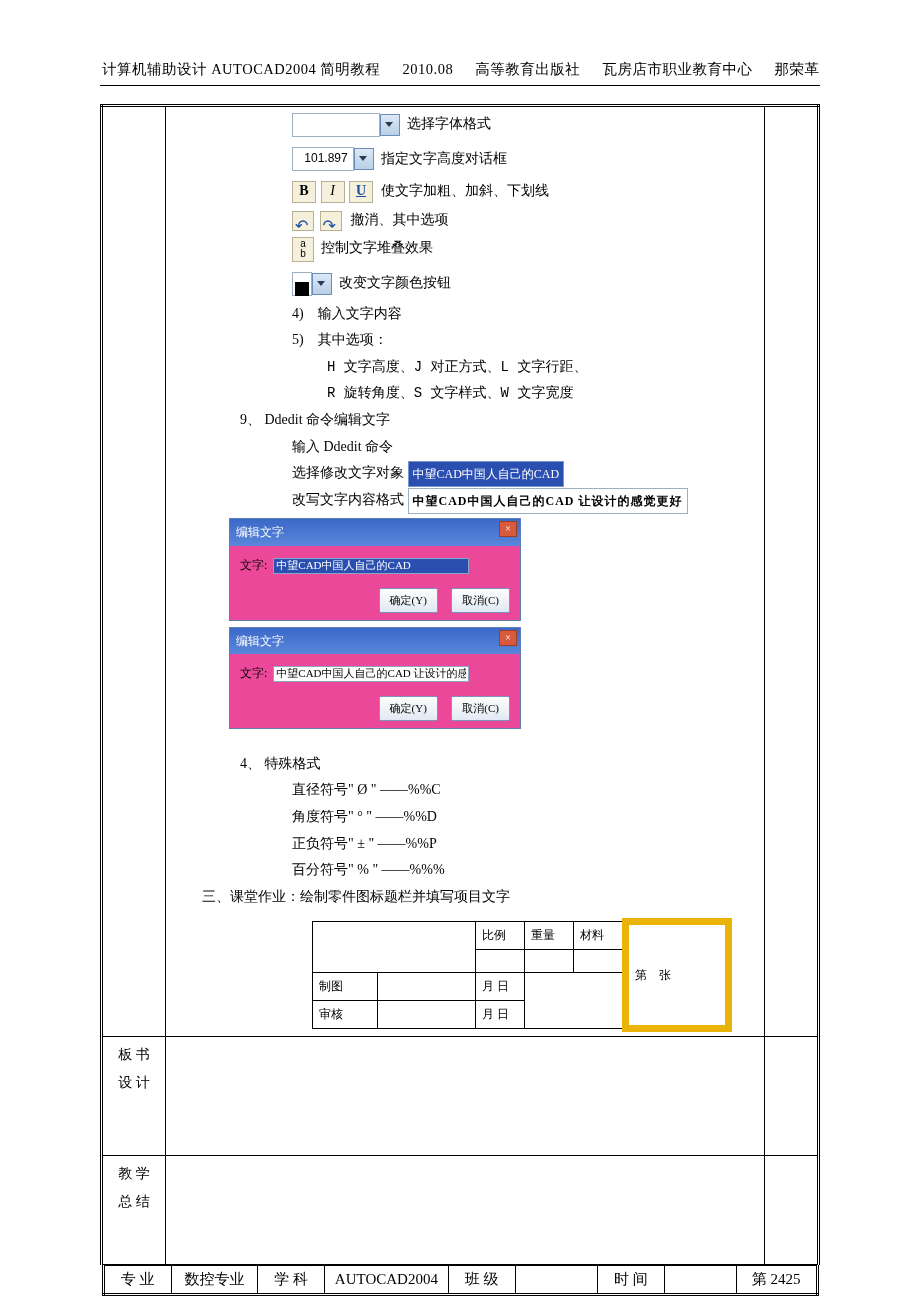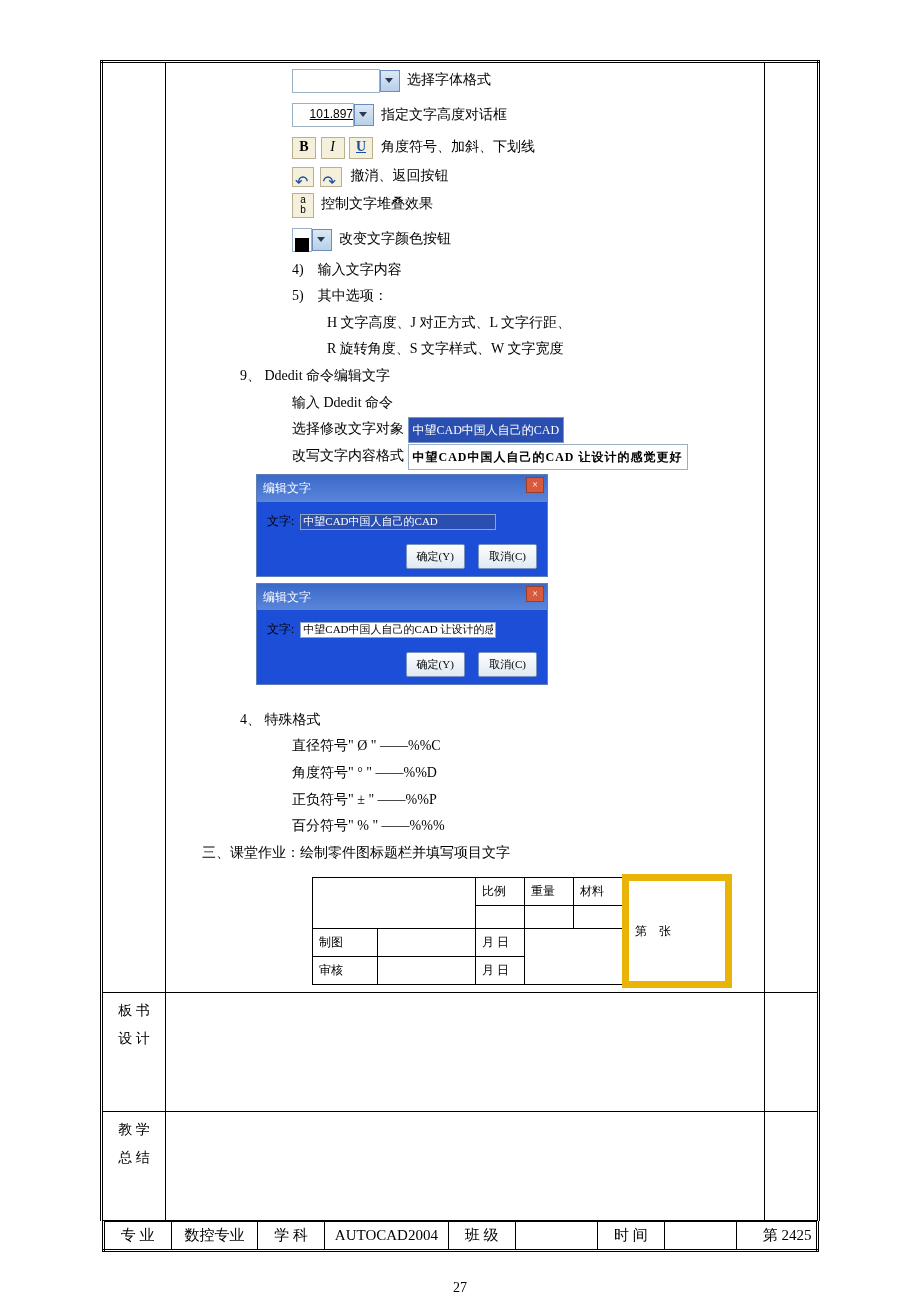--- a/index.html
+++ b/index.html
@@ -53,37 +53,37 @@
   td.rightcol {
     width: 40px;
   }
   td.midcol {
     padding: 10px 20px 16px;
     line-height: 1.9;
   }
 
   .indent1 { padding-left: 68px; }
   .indent2 { padding-left: 120px; }
-  .indent3 { padding-left: 155px; }
+  .indent3 { padding-left: 155px; font-family: Liberation Mono, monospace; }
   .lvl0    { padding-left: 30px; }
 
   
   .tb-select {
     display: inline-block;
     vertical-align: middle;
     border: 1px solid #9cb0c3;
     background: #fff;
     height: 22px;
     line-height: 20px;
     padding: 0 0 0 6px;
     font-family: Arial, sans-serif;
     font-size: 12px;
   }
   .tb-select.wide { width: 80px; }
-  .tb-select.num  { width: 54px; text-align:right;text-decoration:underline;}
+  .tb-select.num  { width: 54px; text-align:center;}
   .dd-btn {
     display: inline-block;
     vertical-align: middle;
     width: 18px;
     height: 20px;
     background: linear-gradient(#dce8f5,#b8d0e8);
     border: 1px solid #6a8dbb;
     position: relative;
   }
   .dd-btn::after{
@@ -166,23 +166,23 @@
     font-size:12px;
     padding:1px 4px;
     vertical-align:middle;
     letter-spacing:1px;
     font-weight:bold;
   }
 
   
   .dlg {
     width: 290px;
-    margin-left: 84px;
+    margin-left: 57px;
     margin-top:4px;
-    background:#1d4ed8;
+    background:#ec4899;
     border:1px solid #5f7fb4;
     font-family:"SimSun",serif;
   }
   .dlg-title{
     background:linear-gradient(#3b69c8,#5a86da);
     color:#fff;
     font-size:12px;
     padding:2px 6px;
     position:relative;
   }
@@ -245,27 +245,34 @@
     width:100%;
   }
   table.info td{
     border:1px solid #000;
     padding:4px 4px;
     font-size:15px;
     text-align:center;
     border-bottom:3px double #000;
   }
   table.info td:first-child{border-left:3px double #000;}
-  table.info td:last-child{border-right:3px double #000;text-align:right;}
+  table.info td:last-child{border-right:3px double #000;}
 </style>
 </head>
 <body>
 
 <div class="page">
 
+  <div class="header-line">
+    <span>计算机辅助设计 AUTOCAD2004 简明教程</span><span class="sep"></span>
+    <span>2010.08</span><span class="sep"></span>
+    <span>高等教育出版社</span><span class="sep"></span>
+    <span>瓦房店市职业教育中心</span><span class="sep"></span>
+    <span>那荣革</span>
+  </div>
 
   <table class="outer">
     <tbody>
 
       <tr>
         <td class="leftcol"></td>
         <td class="midcol">
 
           <div class="indent2">
             <span class="tb-select wide">&nbsp;</span><span class="dd-btn"></span>
@@ -274,27 +281,27 @@
 
           <div class="indent2" style="margin-top:8px">
             <span class="tb-select num">101.897</span><span class="dd-btn"></span>
             &nbsp;<span>指定文字高度对话框</span>
           </div>
 
           <div class="indent2" style="margin-top:6px">
             <span class="ic">B</span>
             <span class="ic it">I</span>
             <span class="ic ul">U</span>
-            &nbsp;<span>角度符号、加斜、下划线</span>
+            &nbsp;<span>使文字加粗、加斜、下划线</span>
           </div>
 
           <div class="indent2" style="margin-top:2px">
             <span class="ic-sm undo"></span>
             <span class="ic-sm redo"></span>
-            &nbsp;<span>撤消、返回按钮</span>
+            &nbsp;<span>撤消、其中选项</span>
           </div>
 
           <div class="indent2" style="margin-top:2px">
             <span class="stack">a<br>b</span>
             &nbsp;<span>控制文字堆叠效果</span>
           </div>
 
           <div class="indent2" style="margin-top:8px">
             <span class="color-btn"><span class="color-sw"></span></span><span class="dd-btn"></span>
             &nbsp;<span>改变文字颜色按钮</span>

